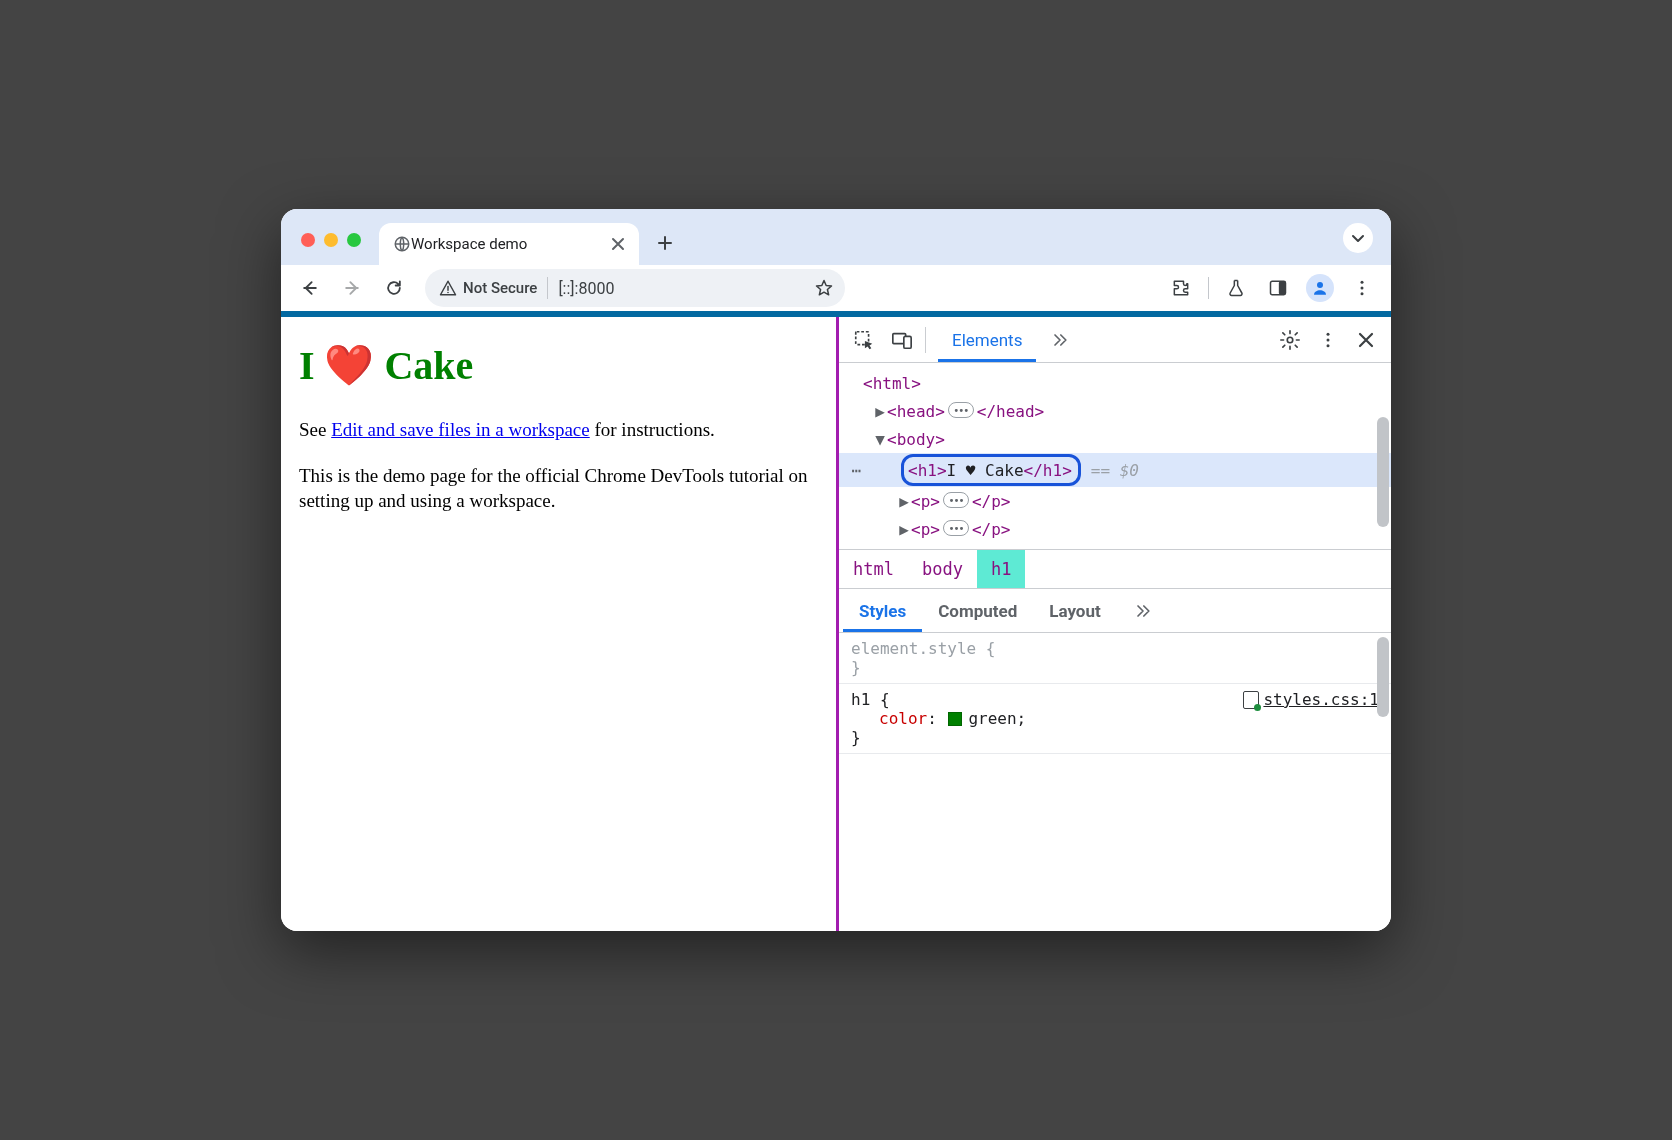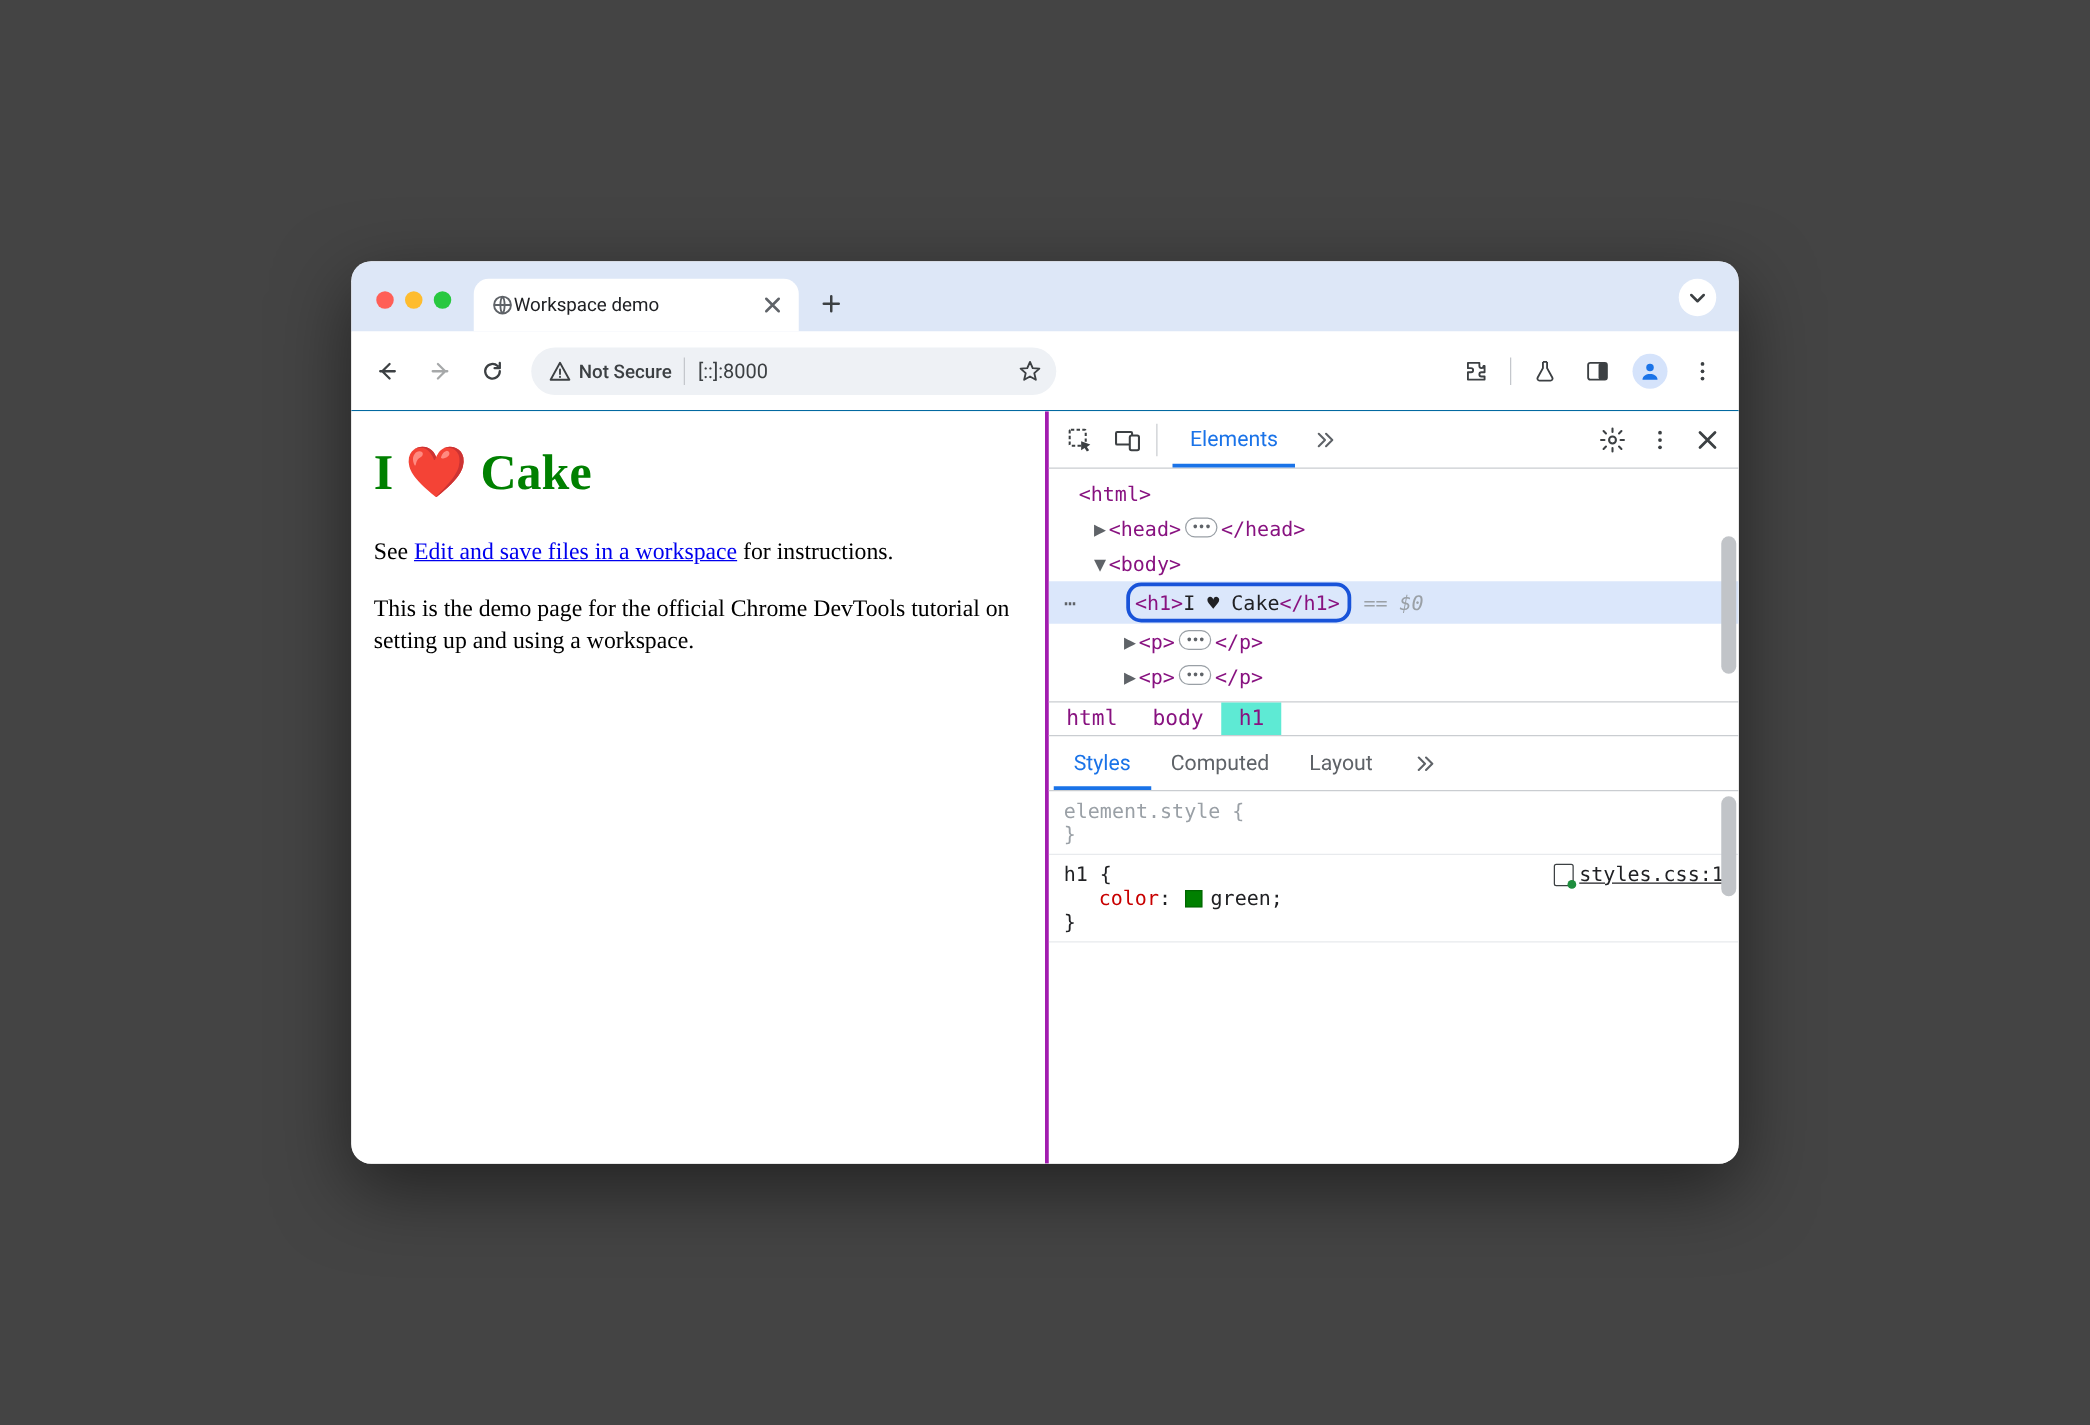--- a/index.html
+++ b/index.html
@@ -49,27 +49,27 @@
     position: relative;
   }
   .tab .favicon { width:18px;height:18px;fill:#5f6368; }
   .tab .title { font-size: 15px; color:#202124; flex:1; }
   .tab .close { width:14px;height:14px;color:#5f6368; }
   .newtab { width:32px;height:32px;display:flex;align-items:center;justify-content:center;margin:0 0 6px 10px;border-radius:50%; color:#3c4043; }
   .tabstrip .spacer { flex:1; }
   .chev-btn { width:30px;height:30px;background:#fff;border-radius:50%;display:flex;align-items:center;justify-content:center;margin:0 6px 12px 0;color:#3c4043; }
   
   .toolbar {
-    height: 64px;
+    height: 52px;
     background:#fff;
     display:flex;
     align-items:center;
     padding: 0 10px;
     gap:4px;
-    border-bottom:1px solid #0369a1;
+    border-bottom:6px solid #0369a1;
   }
   .icon-btn { width:38px;height:38px;display:flex;align-items:center;justify-content:center;color:#3c4043;border-radius:50%; }
   .icon-btn svg, .icon-btn .gly { width:20px;height:20px; }
   .omni {
     flex:0 0 420px;
     height:38px;
     background:#eef1f5;
     border-radius:19px;
     display:flex;
     align-items:center;
@@ -124,25 +124,25 @@
   .dom .tag{color:#881280;}
   .dom .txt{color:#202124;}
   .dom .pill{display:inline-flex;align-items:center;justify-content:center;width:26px;height:16px;border:1px solid #9aa0a6;border-radius:8px;color:#5f6368;font-size:10px;position:relative;top:-1px;margin:0 3px;}
   .dom .pill::after{content:"•••";letter-spacing:-1px;}
   .dom .row.sel{background:#dbe7fb;margin:0 -6px;padding:0 6px;}
   .dom .gutter{position:absolute;left:6px;width:22px;color:#5f6368;display:flex;justify-content:center;}
   .dom .hl{border:3.5px solid #1853d9;border-radius:12px;padding:0 6px 0 4px;display:inline-flex;align-items:center;height:32px;}
   .dom .eq{color:#9aa0a6;font-style:italic;margin-left:10px;}
   .dom-scroll{position:absolute;right:2px;top:54px;width:12px;height:110px;background:#c1c4c8;border-radius:6px;}
   
-  .crumb{height:28px;border-top:1px solid #cacdd1;border-bottom:1px solid #cacdd1;display:flex;align-items:stretch;font-family:Menlo,Consolas,monospace;font-size:17px;}
+  .crumb{height:40px;border-top:1px solid #cacdd1;border-bottom:1px solid #cacdd1;display:flex;align-items:stretch;font-family:Menlo,Consolas,monospace;font-size:17px;}
   .crumb span{display:flex;align-items:center;padding:0 14px;color:#881280;}
   .crumb span.cur{background:#5eead4;}
   
-  .stabs{height:44px;display:flex;align-items:stretch;border-bottom:1px solid #cacdd1;padding-left:4px;}
+  .stabs{height:44px;display:flex;align-items:stretch;border-bottom:1px solid #cacdd1;padding-left:4px;font-weight:bold;}
   .stab{display:flex;align-items:center;padding:0 16px;color:#5f6368;font-size:17px;}
   .stab.active{color:#1a73e8;border-bottom:3px solid #1a73e8;padding-top:3px;}
   
   .sbar{height:42px;display:flex;align-items:center;padding:0 10px;gap:10px;border-bottom:1px solid #cacdd1;font-family:Menlo,Consolas,monospace;}
   .sbar input{width:150px;height:28px;border:1px solid #9aa0a6;border-radius:4px;padding:0 8px;font-size:15px;font-family:inherit;color:#3c4043;}
   .sbar .mono-btn{font-size:16px;color:#3c4043;padding:0 4px;}
   .sbar .grow{flex:1;}
   .sbar .ic{width:26px;height:26px;display:flex;align-items:center;justify-content:center;color:#3c4043;}
   
   .rules{font-family:Menlo,Consolas,monospace;font-size:16px;flex:1;overflow:hidden;position:relative;}

